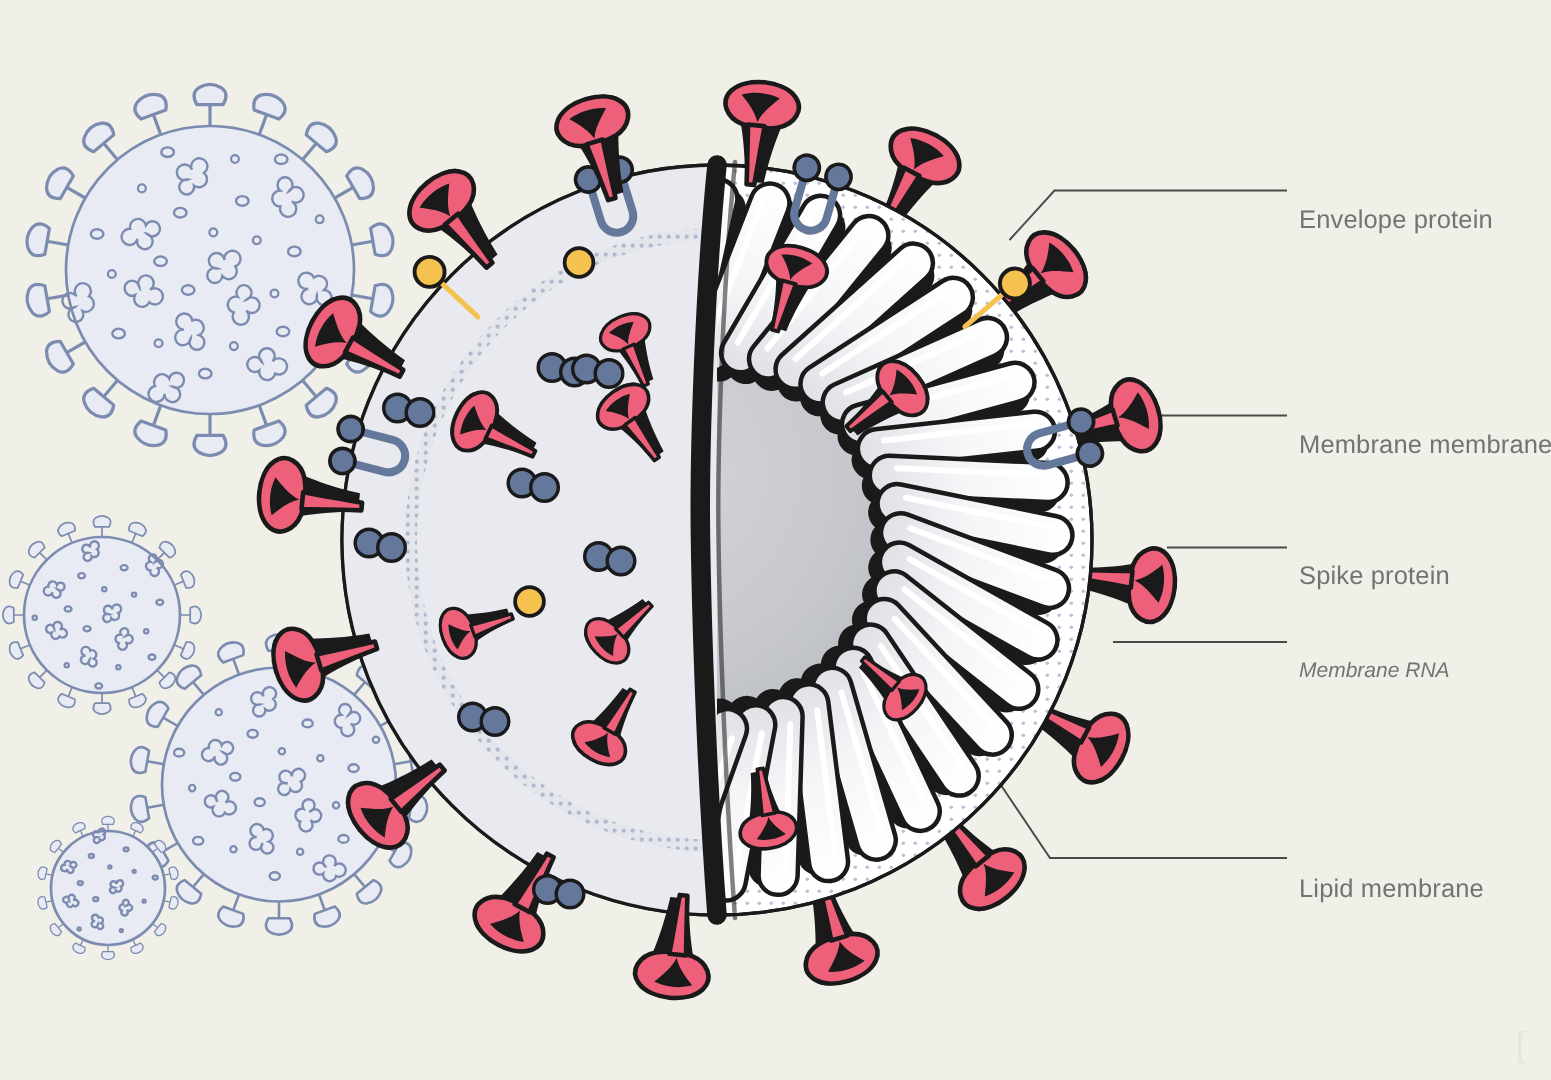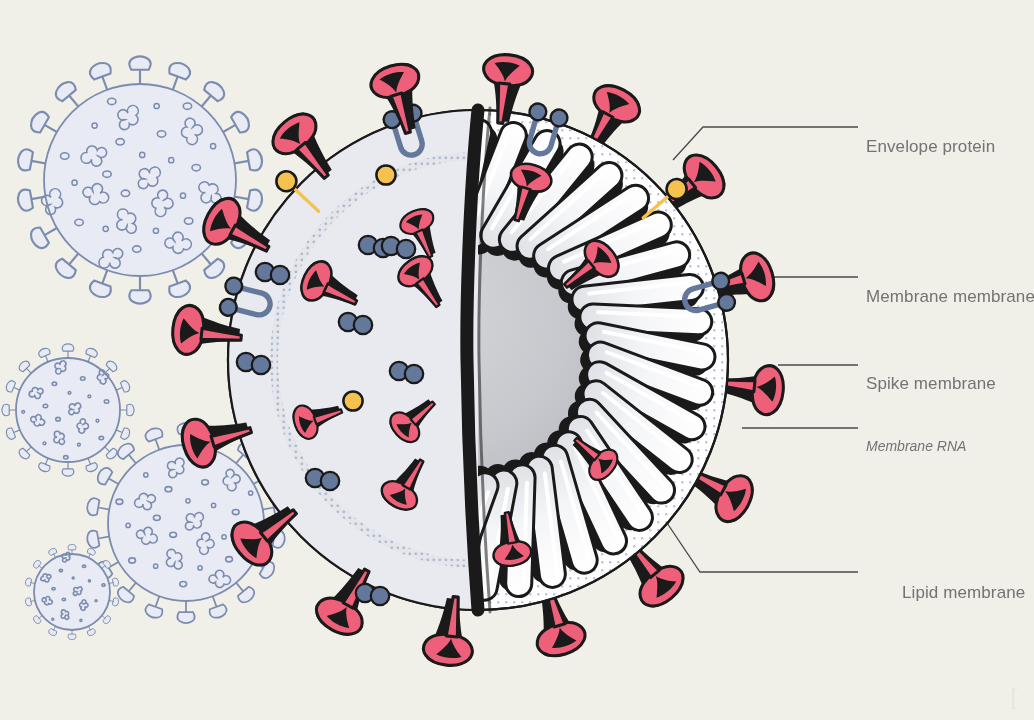--- a/index.html
+++ b/index.html
@@ -776,24 +776,24 @@
   </svg>
 
   <div id="label-layer">
       <div class="lbl" style="left: 866px; top: 117px;">
         <span class="main">Envelope protein</span>
       </div>
       <div class="lbl" style="left: 866px; top: 267px;">
         <span class="main">Membrane membrane</span>
       </div>
       <div class="lbl" style="left: 866px; top: 354px;">
-        <span class="main">Spike membrane</span>
+        <span class="main">Spike protein</span>
       </div>
       <div class="lbl" style="left: 866px; top: 417px;">
         <span class="sub">Membrane RNA</span>
       </div>
-      <div class="lbl" style="left: 902px; top: 563px; text-align: right;">
+      <div class="lbl" style="left: 866px; top: 563px; text-align: right;">
         <span class="main">Lipid membrane</span>
       </div>
     </div>
 
   <div class="wm">[</div>
 </div>
 
 </body></html>

